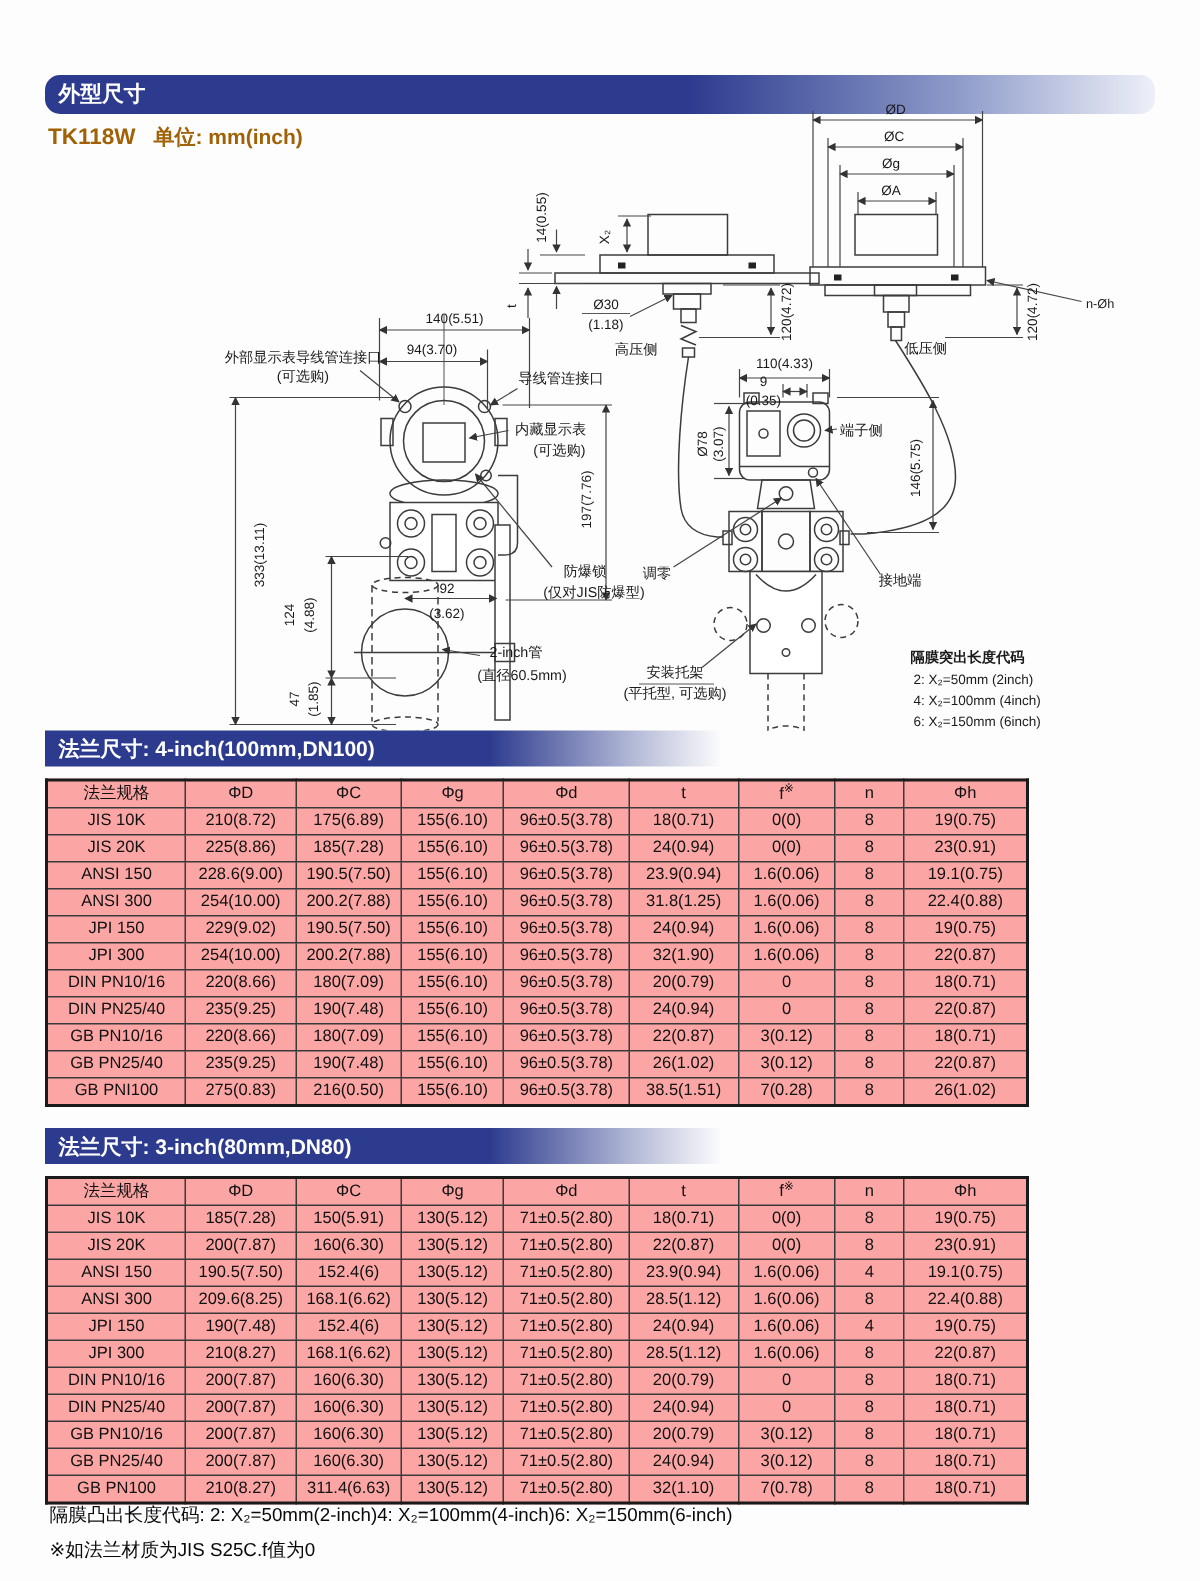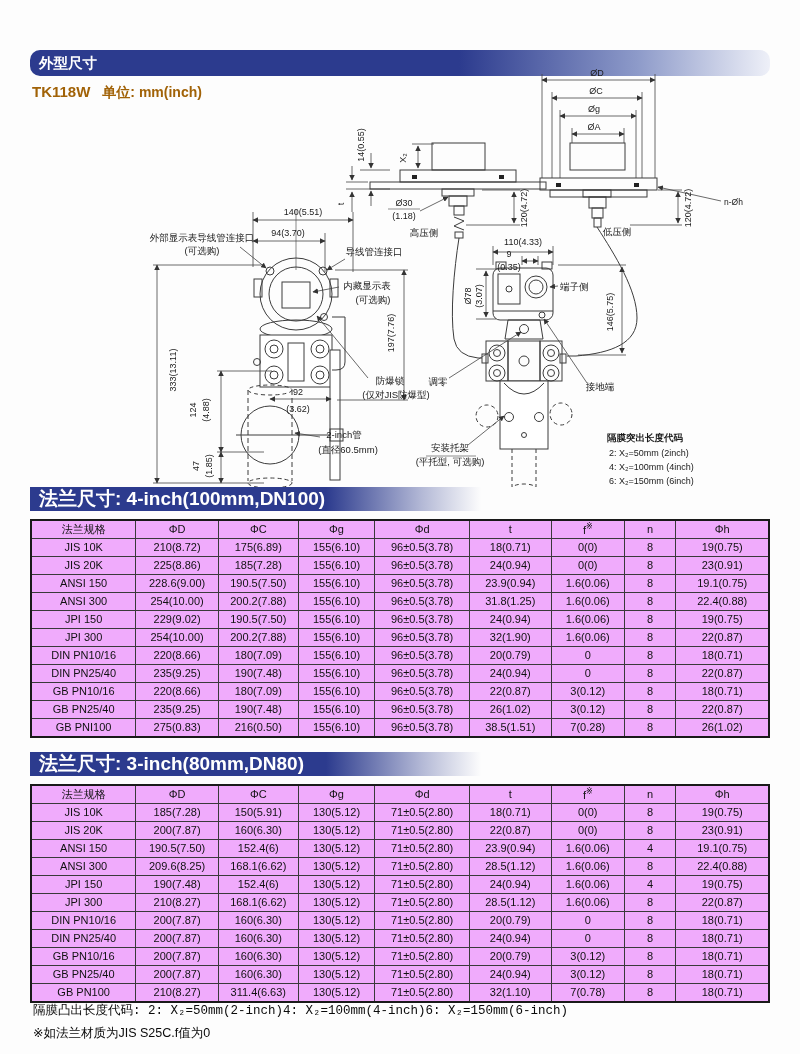--- a/index.html
+++ b/index.html
@@ -1,34 +1,34 @@
 <!DOCTYPE html>
 <html><head>
 <meta charset="utf-8">
 <style>
   html,body{margin:0;padding:0;background:#ffffff;}
   .page{position:relative;width:800px;height:1054px;background:#fdfdfd;
         font-family:"Liberation Sans","DejaVu Sans",sans-serif;overflow:hidden;}
   .bar{position:absolute;color:#fff;font-weight:bold;box-sizing:border-box;padding-left:9px;}
   .bar-title{left:30px;top:50px;width:740px;height:26px;line-height:26px;font-size:14.5px;
         background:linear-gradient(90deg,#2c3b8e 0%,#2c3b8e 58%,#8d9ac9 82%,#eef0f8 100%);border-radius:10px;}
-  .bar-section{left:30px;width:740px;height:24px;line-height:24px;font-size:19px;
+  .bar-section{left:30px;width:740px;height:24px;line-height:24px;font-size:14px;
         background:linear-gradient(90deg,#2c3b8e 0%,#2c3b8e 40%,rgba(44,59,142,.35) 53%,rgba(44,59,142,0) 61%);}
   #bar-4inch{top:487px;} #bar-3inch{top:752px;}
   .model-line{position:absolute;left:32px;top:83px;font-size:15px;font-weight:bold;color:#a16207;}
   .model-line .unit{margin-left:12px;font-size:14px;}
   svg.drawing{position:absolute;left:30px;top:65px;}
-  table.flange{position:absolute;left:30px;width:740px;border-collapse:collapse;table-layout:fixed;
-        background:#f0abfc;font-size:11px;color:#111;border:2px solid #1a1a1a;}
+  table.flange{position:absolute;left:30px;width:656px;border-collapse:collapse;table-layout:fixed;
+        background:#fca5a5;font-size:11px;color:#111;border:2px solid #1a1a1a;}
   #table-4inch{top:519px;} #table-3inch{top:784px;}
   .flange th,.flange td{border:1px solid #3a3a3a;height:17px;text-align:center;
         padding:0 1px;font-weight:normal;line-height:1.05;overflow:hidden;white-space:nowrap;}
   .flange sup{font-size:8px;vertical-align:super;}
   .note{position:absolute;left:33px;font-size:12.5px;color:#0a0a0a;}
-  #note-1{top:1002px;font-family:Liberation Mono, monospace;} #note-2{top:1025px;}
+  #note-1{top:1002px;} #note-2{top:1025px;}
 </style>
 </head>
 <body>
 
 <div class="page">
 
   <div class="bar bar-title">
     <span>外型尺寸</span>
   </div>
 

